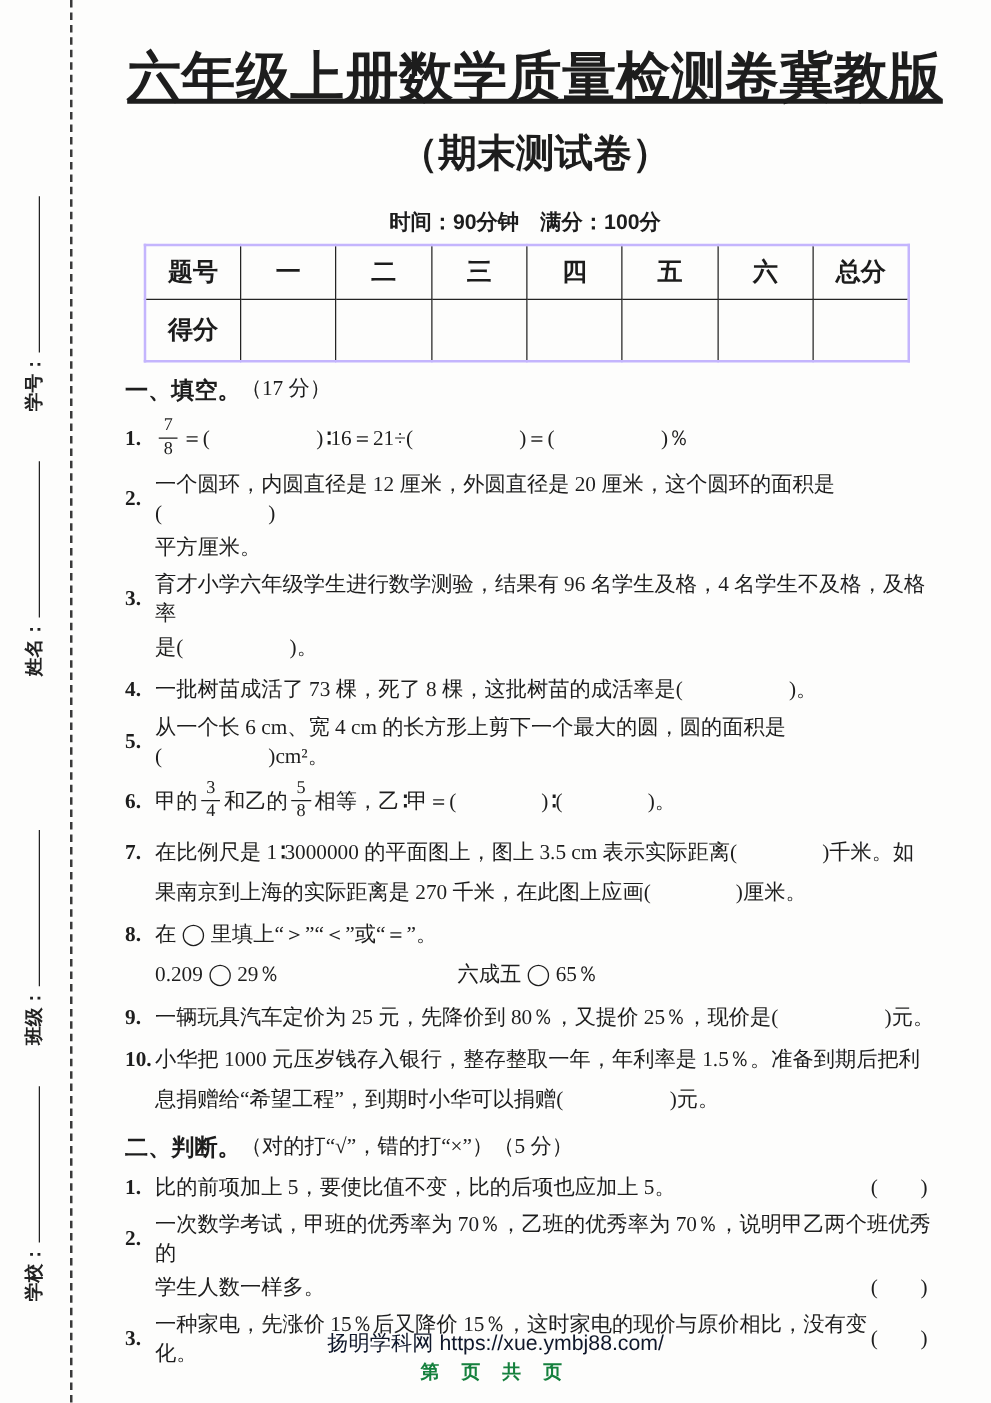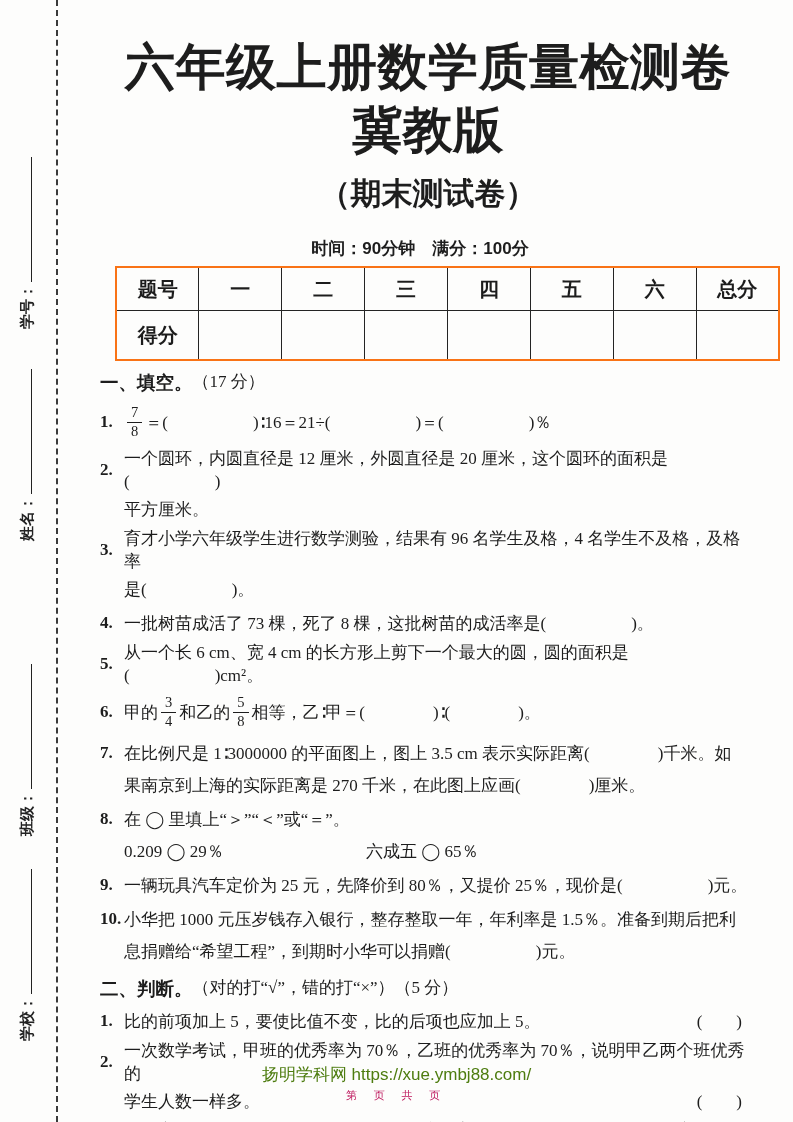--- a/index.html
+++ b/index.html
@@ -20,37 +20,37 @@
     font-family:"Liberation Sans","DejaVu Sans",sans-serif;
     font-size:15px;font-weight:600;color:#222;
   }
   .vfield .flabel{white-space:nowrap;}
   .vfield .fline{flex:1;border-bottom:1.6px solid #222;height:12px;margin-left:2px;}
   
   #main{position:absolute;left:100px;top:0;width:656px;}
   .paper-title{
     margin-top:36px;text-align:center;
     font-family:"Liberation Sans","DejaVu Sans",sans-serif;
-    font-size:50px;font-weight:900;letter-spacing:0.5px;line-height:1.25;
+    font-size:43px;font-weight:900;letter-spacing:0.5px;line-height:1.25;text-decoration:underline;
   }
   .paper-subtitle{
     margin-top:12px;text-align:center;
     font-family:Liberation Sans, sans-serif;
     font-size:31px;font-weight:900;
   }
   .exam-info{
     margin-top:22px;text-align:center;padding-right:16px;
     font-family:"Liberation Sans","DejaVu Sans",sans-serif;
     font-size:17px;font-weight:700;
   }
   
   table.score{
     border-collapse:collapse;table-layout:fixed;
-    width:665px;margin:6px 0 0 15px;
-    border:2px solid #f97316;
+    width:613px;margin:6px 0 0 15px;
+    border:2px solid #c4b5fd;
   }
   table.score td{
     border:1.6px solid #242424;text-align:center;
     font-size:20px;font-weight:700;color:#1c1c1c;
   }
   tr.score-head td{height:40px;}
   tr.score-row td{height:46px;}
   
   #sections{margin-top:8px;}
   .sec-heading{margin:9px 0 4px 0;font-size:17px;display:flex;align-items:flex-start;}
@@ -72,23 +72,23 @@
     display:inline-flex;flex-direction:column;align-items:center;
     font-size:14.5px;line-height:1.1;margin:0 3px;flex:0 0 auto;
   }
   .frac .fn{border-bottom:1.4px solid #1d1d1d;padding:0 4px 1px;}
   .frac .fd{padding-top:1px;}
   
   .footer{
     position:absolute;left:0;width:793px;text-align:center;
     font-family:"Liberation Sans","DejaVu Sans",sans-serif;
   }
-  .footer-site{top:1063px;font-size:17px;color:#4d7c0f;position:absolute;width:100%;}
+  .footer-site{top:1063px;font-size:17px;color:#0f172a;position:absolute;width:100%;}
   .footer-page{
-    top:1088px;font-size:11px;color:#be185d;font-weight:400;
+    top:1088px;font-size:15px;color:#15803d;font-weight:700;
     letter-spacing:7px;position:absolute;width:100%;
     font-family:"Liberation Serif","DejaVu Serif",serif;
   }
 </style>
 </head>
 <body>
 
 <div class="binding-line"></div>
 <div id="side-fields">
     <div class="vfield" style="top: 230px;">

